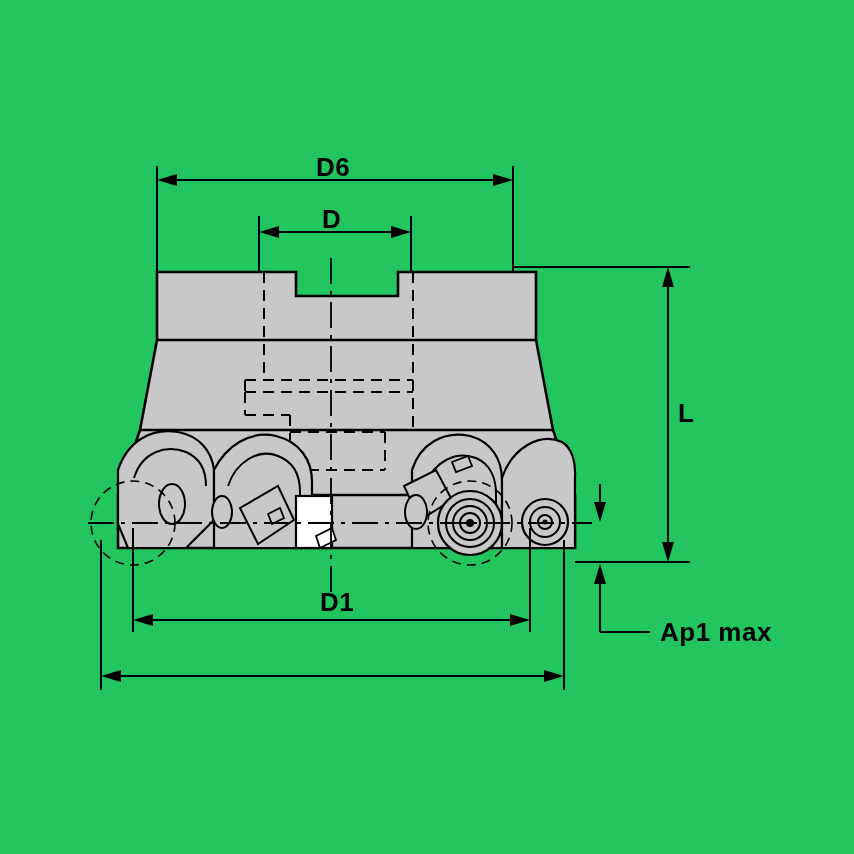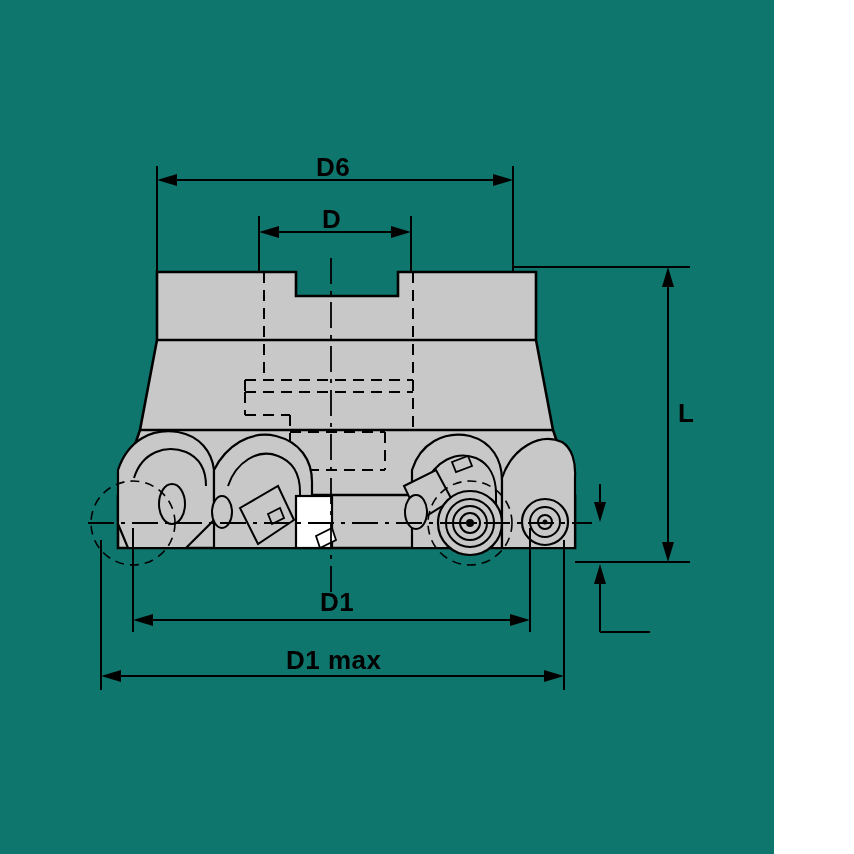--- a/index.html
+++ b/index.html
@@ -8,23 +8,23 @@
     background: #ffffff;
   }
   body {
     width: 854px;
     height: 854px;
     font-family: "Liberation Sans", sans-serif;
     overflow: hidden;
   }
   #stage {
     position: relative;
-    width: 774px;
+    width: 854px;
     height: 854px;
-    background: #0f766e;
+    background: #22c55e;
   }
   #drawing {
     position: absolute;
     left: 0;
     top: 0;
     width: 854px;
     height: 854px;
   }
   .dim-label {
     position: absolute;
@@ -182,18 +182,18 @@
     </g>
 
   </svg>
 
   <div class="dim-label" style="left:316px; top:152px;">D6</div>
 
   <div class="dim-label" style="left:322px; top:204px;">D</div>
 
   <div class="dim-label" style="left:678px; top:398px;">L</div>
 
+  <div class="dim-label" style="left:660px; top:617px;">Ap1 max</div>
 
   <div class="dim-label" style="left:320px; top:587px;">D1</div>
 
-  <div class="dim-label" style="left:286px; top:645px;">D1 max</div>
 
 </div>
 
 </body></html>

